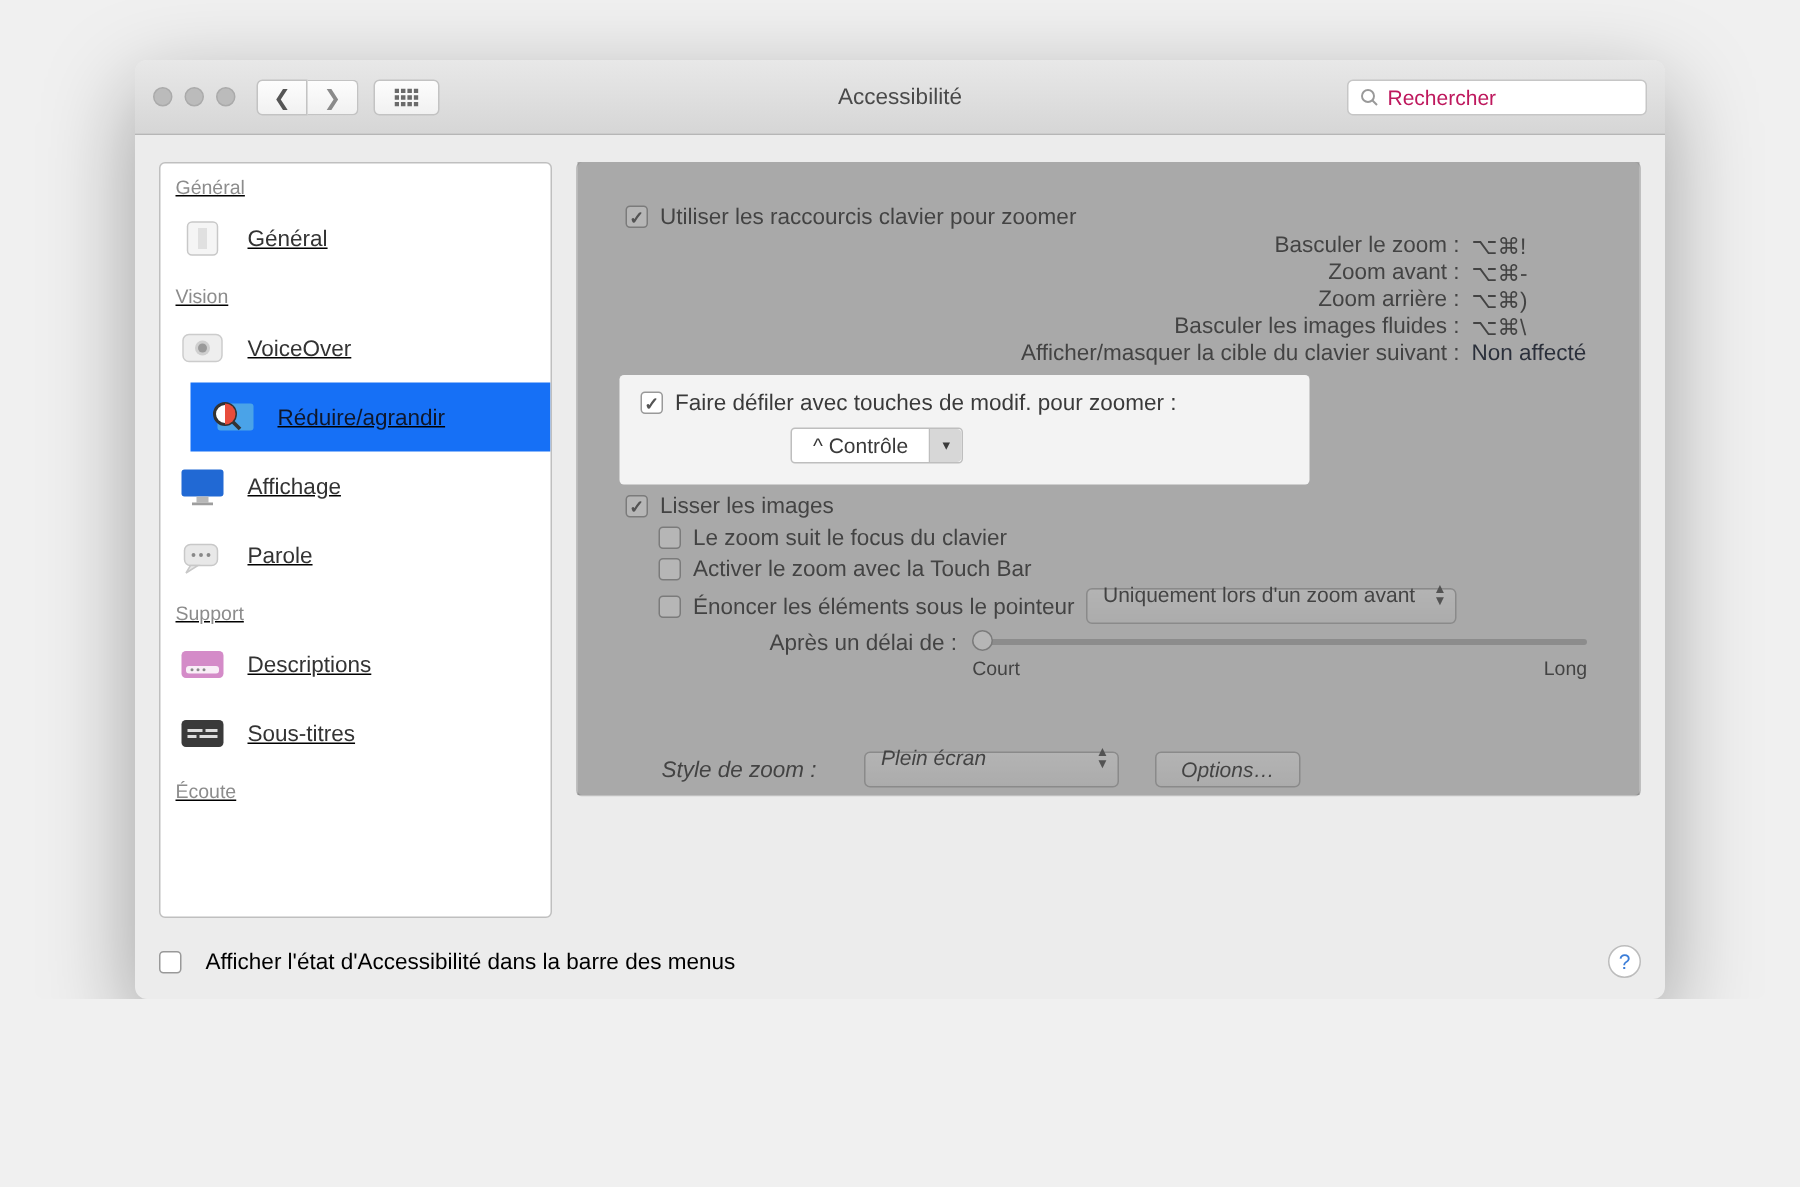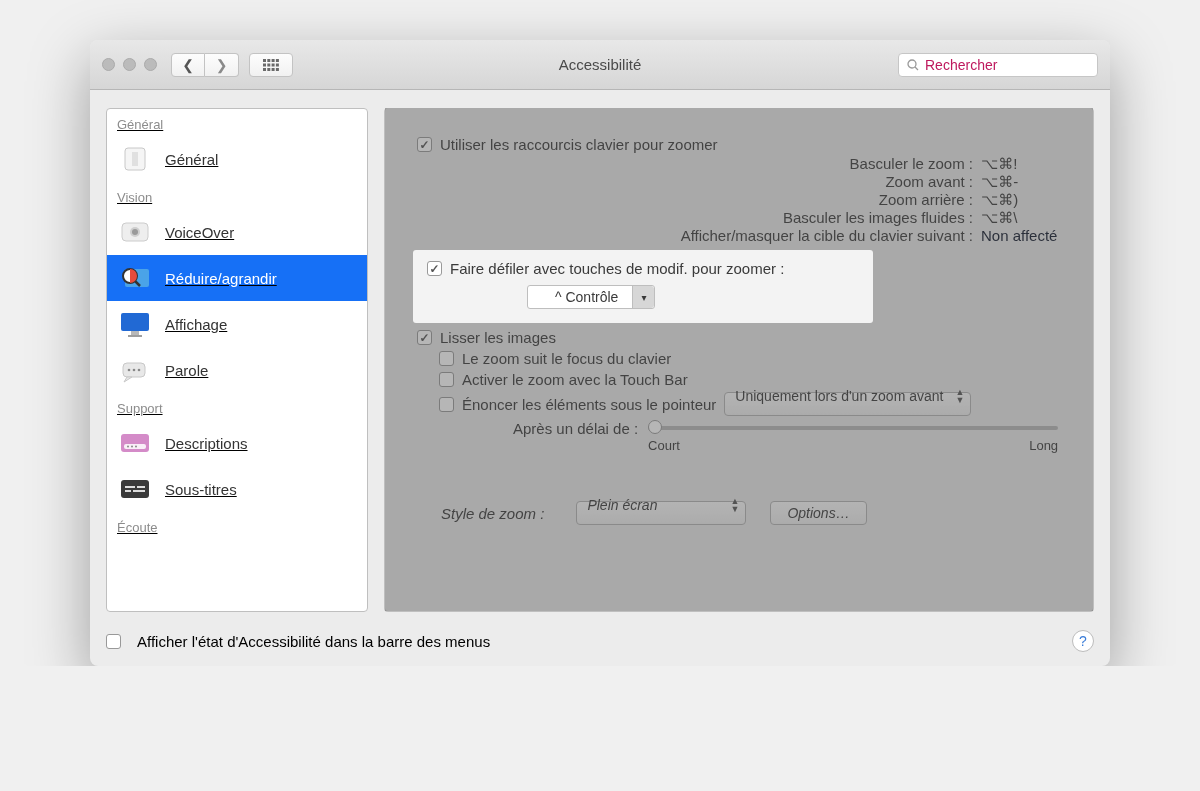--- a/index.html
+++ b/index.html
@@ -22,38 +22,38 @@
 
 
 .body { flex:1; display:flex; padding: 18px 16px 0 16px; gap:16px; }
 
 
 .sidebar-wrap { width:262px; height:504px; border:1px solid #bfbfbf; border-radius:4px; background:#fff; overflow:hidden; position:relative;}
 .sidebar { height:100%; overflow-y:auto;text-decoration:underline; }
 .sidebar::-webkit-scrollbar{width:14px;} .sidebar::-webkit-scrollbar-thumb{background:#c8c8c8;border-radius:10px;border:3px solid #fff;}
 .section-label { font-size:13px; color:#8c8c8c; padding:8px 10px 4px;}
 .item { display:flex; align-items:center; gap:12px; padding:8px 10px; font-size:15px; color:#333;}
-.item.selected { background:#1670f6; color:#ffffff;}
+.item.selected { background:#1670f6; color:#0f172a;margin-left:20px;}
 .icon-box { width:36px; height:30px; display:flex; align-items:center; justify-content:center;}
 
 
-.main { flex:1; position:relative; height:504px; background:#e9e9e9; border:1px solid #bfbfbf; border-top:none; border-radius:4px;}
+.main { flex:1; position:relative; height:423px; background:#e9e9e9; border:1px solid #bfbfbf; border-top:none; border-radius:4px;}
 .dim-overlay{position:absolute; inset:0; background:rgba(80,80,80,0.42); pointer-events:none;}
 .content { padding: 28px 20px 0 32px; font-size:15px; color:#3a3a3a; height:100%;}
 .row { display:flex; align-items:center; margin-bottom:2px;}
 .check { width:15px; height:15px; border:1px solid #999; border-radius:3px; margin-right:8px; background:#fff; display:inline-flex; align-items:center; justify-content:center; font-size:12px; color:#555; flex-shrink:0;}
 .check.checked::before{content:"✓"; font-weight:bold;}
 .shortcut-row { display:flex; justify-content:flex-end; padding-right:10px;}
 .shortcut-label { text-align:right; width:370px;}
 .shortcut-val { width:90px; text-align:left; padding-left:8px; font-family:"Lucida Grande",Arial;}
 .unassigned { color:#0f172a;}
 
 
 .highlight-box { background:#f3f3f3; border-radius:3px; padding:10px 14px 14px; margin:6px -4px 6px -4px; width:460px; position:relative; z-index:5;}
-.dropdown { display:inline-flex; align-items:center; background:#fff; border:1px solid #bebebe; border-radius:3px; height:24px; margin-top:6px; margin-left:100px;padding-left:13px;}
+.dropdown { display:inline-flex; align-items:center; background:#fff; border:1px solid #bebebe; border-radius:3px; height:24px; margin-top:6px; margin-left:100px;}
 .dropdown .dd-text{padding:0 14px; font-size:14px;}
 .dropdown .dd-arrow{width:22px;height:100%; background:#d7d7d7; border-left:1px solid #bebebe; display:flex;align-items:center;justify-content:center; font-size:10px; border-radius:0 3px 3px 0;}
 
 .opt-row { display:flex; align-items:center; margin:4px 0 2px 22px;}
 .slider-wrap{ margin-left:10px; display:flex; flex-direction:column; width:410px; position:relative;}
 .slider-track{height:4px; background:#b7b7b7; border-radius:2px; position:relative; margin-top:6px;}
 .slider-thumb{width:14px;height:14px;border-radius:50%;background:#fff;border:1px solid #999;position:absolute;top:-6px;left:0;}
 .slider-labels{display:flex;justify-content:space-between;font-size:13px;margin-top:8px;}
 .inline-select{display:inline-flex;align-items:center;background:linear-gradient(#fbfbfb,#ededed);border:1px solid #b4b4b4;border-radius:4px;height:24px;padding:0 6px 16px 10px;font-size:14px;margin-left:8px;}
 .inline-select .arrows{margin-left:12px;font-size:9px;line-height:8px;color:#555;display:flex;flex-direction:column;}

